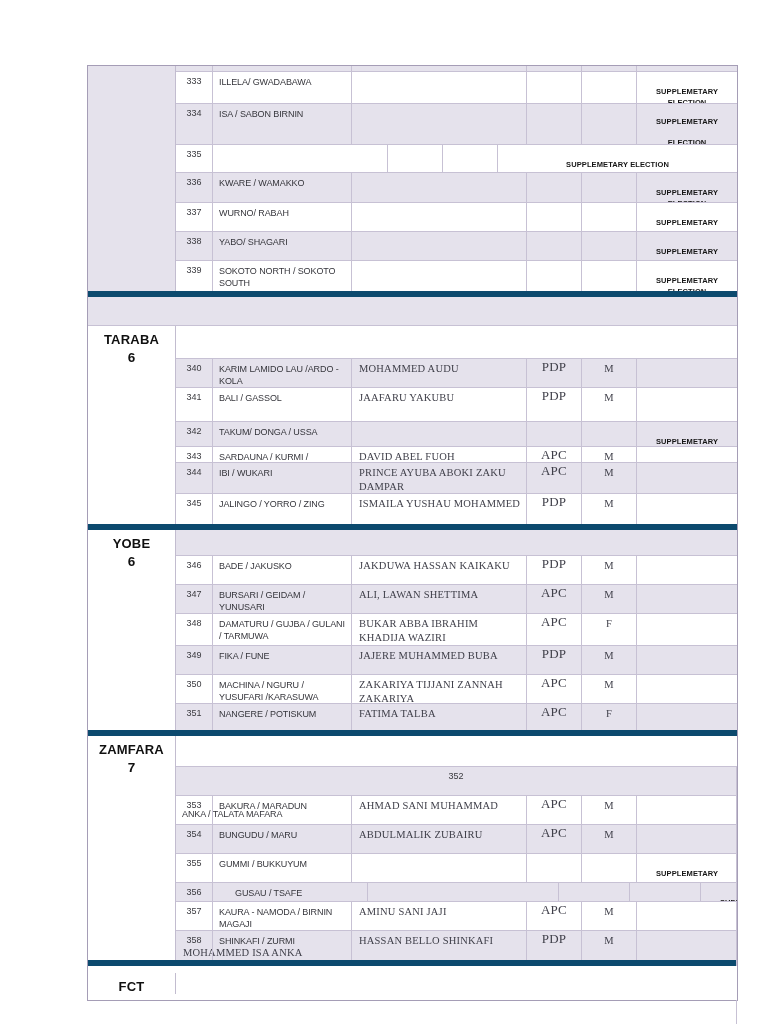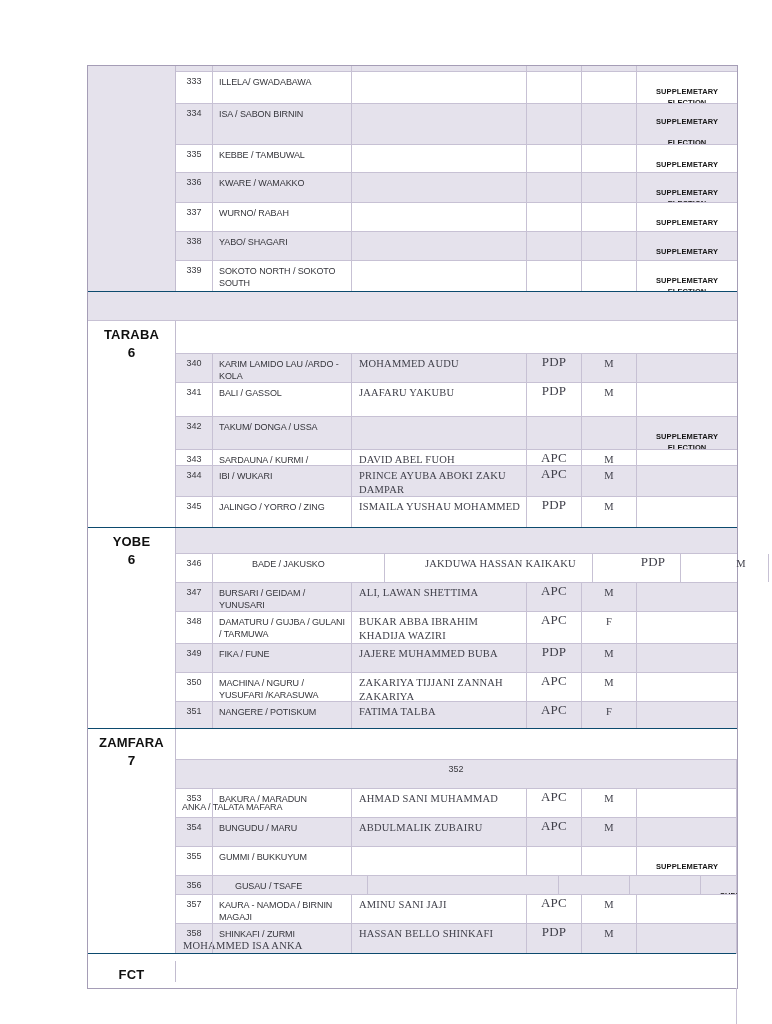--- a/index.html
+++ b/index.html
@@ -14,21 +14,21 @@
   .section{display:flex;}
   .state-cell{
     flex:0 0 88px;width:88px;border-right:1px solid #c2bccf;box-sizing:border-box;
     text-align:center;color:#101010;
   }
   .state-name{display:block;font-weight:bold;font-size:13px;padding-top:6px;letter-spacing:.2px;}
   .state-seats{display:block;font-weight:bold;font-size:13.5px;padding-top:3px;}
   .rows-col{flex:1;min-width:0;}
   .row{display:flex;border-bottom:1px solid #c7c1d4;box-sizing:border-box;background:#ffffff;}
   .row:last-child{border-bottom:none;}
-  .section{border-bottom:1px solid #0c4a6e;}
+  .section{border-bottom:6px solid #0c4a6e;}
   .section:last-child{border-bottom:none;align-items:center;}
   .shaded{background:#e5e2ec;}
   .cell{border-right:1px solid #c7c1d4;box-sizing:border-box;overflow:hidden;}
   .cell:last-child{border-right:none;}
   .c-no{flex:0 0 37px;text-align:center;font-size:9px;color:#3a3a3f;padding-top:4px;}
   .c-const{flex:0 0 139px;font-size:9px;color:#35353b;padding:4px 4px 0 6px;line-height:1.35;letter-spacing:-.1px;}
   .c-cand{flex:0 0 175px;font-family:"Liberation Serif",serif;font-size:10.5px;color:#3f3f49;
           padding:3px 4px 0 7px;line-height:1.35;letter-spacing:.2px;}
   .c-party{flex:0 0 55px;font-family:"Liberation Serif",serif;font-size:13px;color:#3f3f49;
            text-align:center;letter-spacing:.3px;}
@@ -67,21 +67,20 @@
           <div class="row shaded" style="height: 41px;">
             <div class="cell c-no">334</div>
             <div class="cell c-const">ISA / SABON BIRNIN</div>
             <div class="cell c-cand"></div>
             <div class="cell c-party"></div>
             <div class="cell c-gender"></div>
             <div class="cell c-note spread">SUPPLEMETARY ELECTION</div>
           </div>
           <div class="row" style="height: 28px;">
             <div class="cell c-no">335</div>
-            <div class="cell c-const">KEBBE / TAMBUWAL</div>
             <div class="cell c-cand"></div>
             <div class="cell c-party"></div>
             <div class="cell c-gender"></div>
             <div class="cell c-note">SUPPLEMETARY ELECTION</div>
           </div>
           <div class="row shaded" style="height: 30px;">
             <div class="cell c-no">336</div>
             <div class="cell c-const">KWARE / WAMAKKO</div>
             <div class="cell c-cand"></div>
             <div class="cell c-party"></div>
@@ -133,21 +132,21 @@
             <div class="cell c-note"></div>
           </div>
           <div class="row" style="height: 34px;">
             <div class="cell c-no">341</div>
             <div class="cell c-const">BALI / GASSOL</div>
             <div class="cell c-cand">JAAFARU YAKUBU</div>
             <div class="cell c-party">PDP</div>
             <div class="cell c-gender">M</div>
             <div class="cell c-note"></div>
           </div>
-          <div class="row shaded" style="height: 33px;">
+          <div class="row shaded" style="height: 25px;">
             <div class="cell c-no">342</div>
             <div class="cell c-const">TAKUM/ DONGA / USSA</div>
             <div class="cell c-cand"></div>
             <div class="cell c-party"></div>
             <div class="cell c-gender"></div>
             <div class="cell c-note">SUPPLEMETARY ELECTION</div>
           </div>
           <div class="row" style="height: 16px;">
             <div class="cell c-no">343</div>
             <div class="cell c-const">SARDAUNA / KURMI / GASHAKA</div>
@@ -176,21 +175,21 @@
       </div>
       <div class="section">
         <div class="state-cell">
           <div class="state-name">YOBE</div>
           <div class="state-seats">6</div>
         </div>
         <div class="rows-col">
           <div class="row header-row shaded" style="height: 26px;">
             <div class="cell wide-cell"></div>
           </div>
-          <div class="row" style="height: 29px; gap: 33px;">
+          <div class="row" style="height: 29px;">
             <div class="cell c-no">346</div>
             <div class="cell c-const">BADE / JAKUSKO</div>
             <div class="cell c-cand">JAKDUWA HASSAN KAIKAKU</div>
             <div class="cell c-party">PDP</div>
             <div class="cell c-gender">M</div>
             <div class="cell c-note"></div>
           </div>
           <div class="row shaded" style="height: 29px;">
             <div class="cell c-no">347</div>
             <div class="cell c-const">BURSARI / GEIDAM / YUNUSARI</div>

